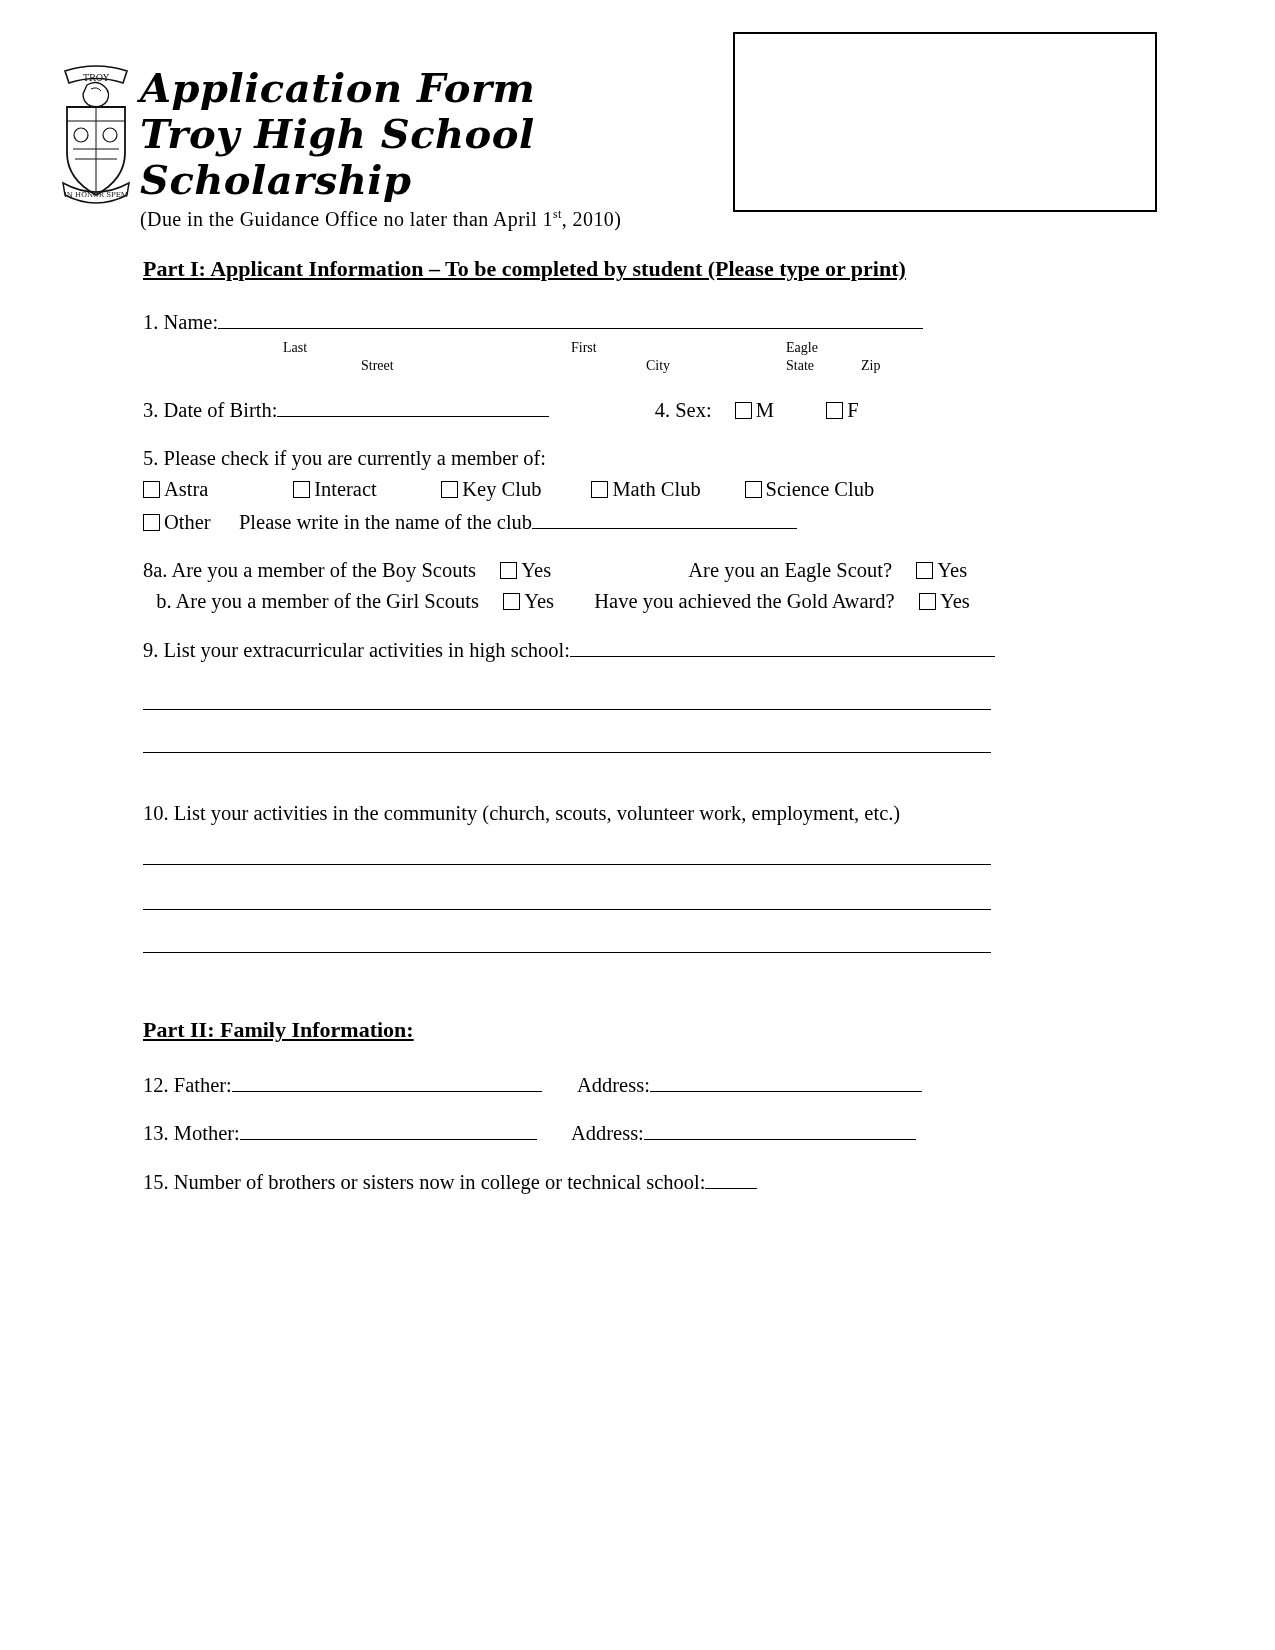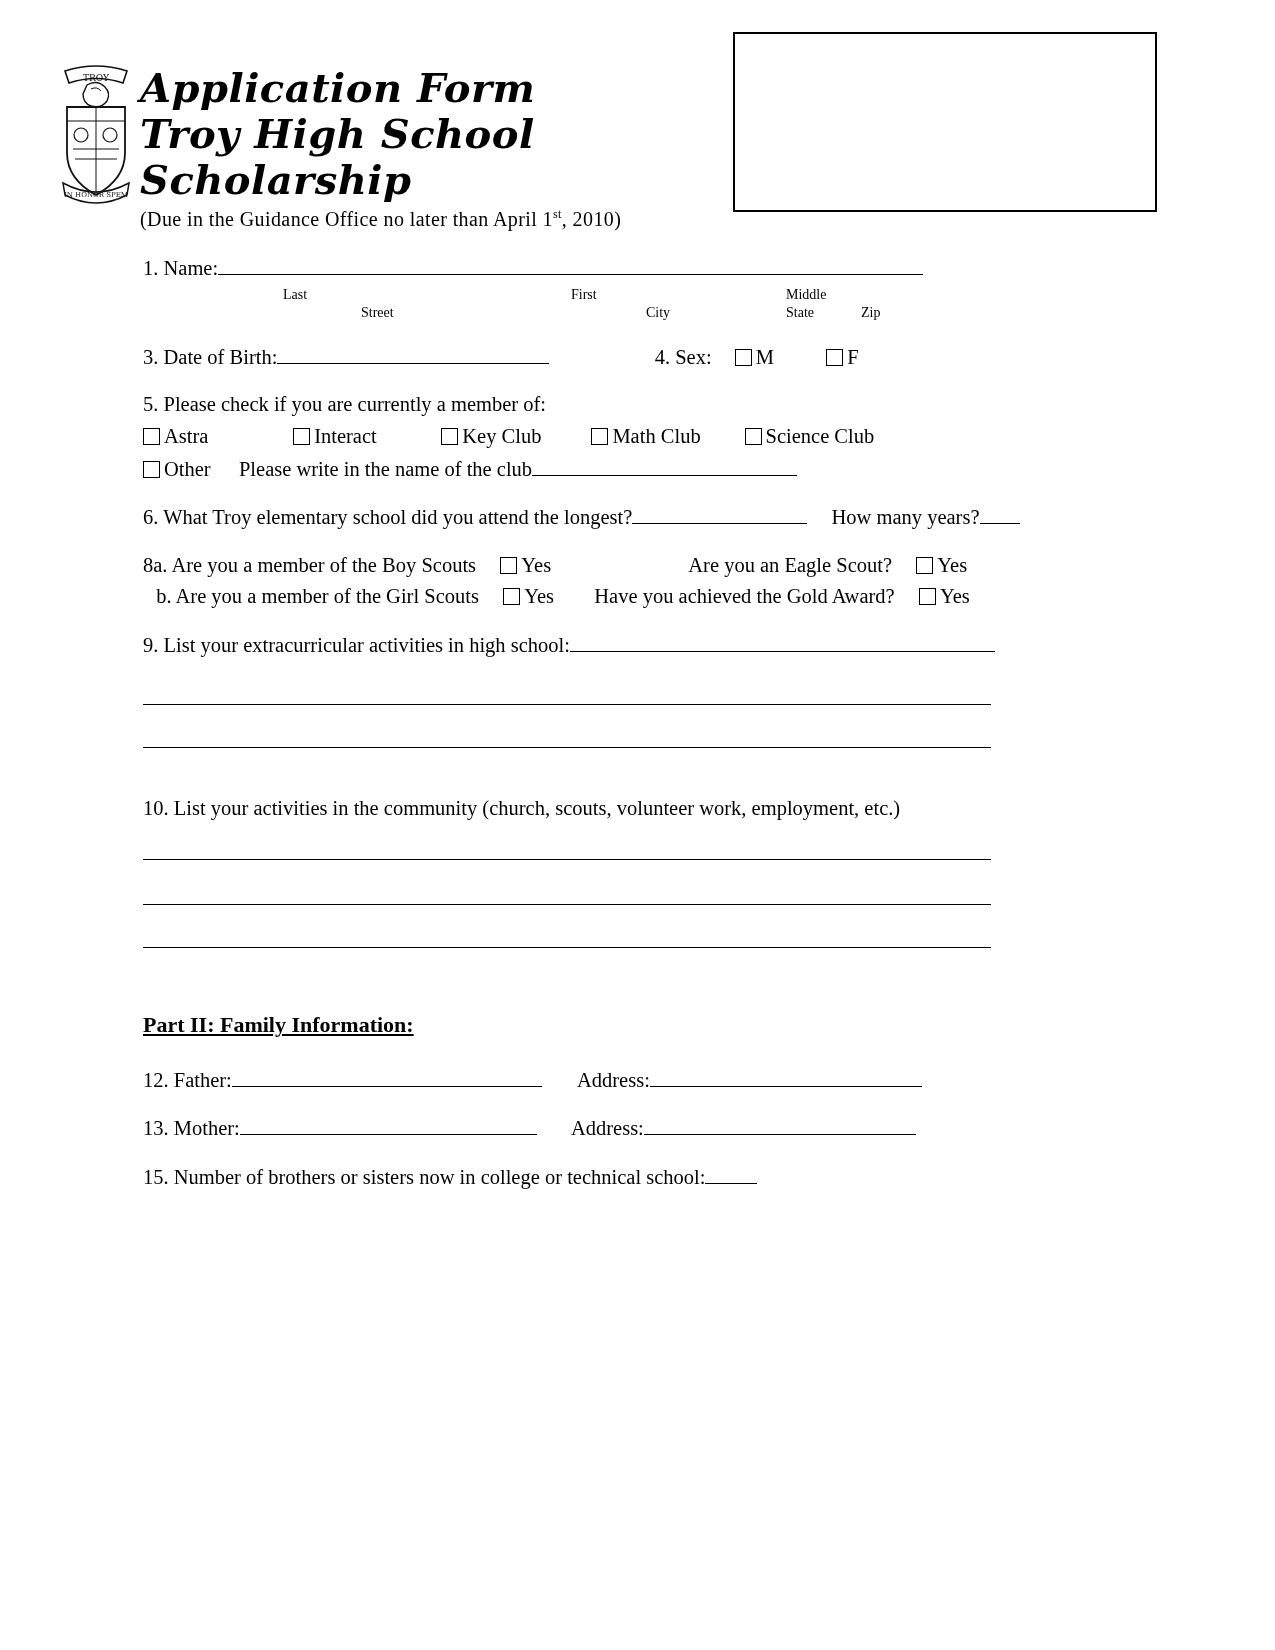--- a/index.html
+++ b/index.html
@@ -180,28 +180,29 @@
       <div class="form-title">Application Form</div>
       <div class="form-title">Troy High School Scholarship</div>
       <div class="form-due"><span>(Due in the Guidance Office no later than April 1</span><sup>st</sup><span>, 2010)</span></div>
     </div>
 
     <div class="office-box"></div>
   </div>
 
   <div class="content">
 
+    <div class="part-heading">Part I:  Applicant Information – To be completed by student (Please type or print)</div>
 
     <div class="row">
       <span class="lbl">1. Name:</span><span class="fill" style="width:705px"></span>
     </div>
     <div class="sublabels">
       <span style="left:140px">Last</span>
       <span style="left:428px">First</span>
-      <span style="left:643px">Middle</span>
+      <span style="left:643px">Eagle</span>
     </div>
 
     <div class="sublabels">
       <span style="left:218px">Street</span>
       <span style="left:503px">City</span>
       <span style="left:643px">State</span>
       <span style="left:718px">Zip</span>
     </div>
 
     <div class="row gap-l">
@@ -223,25 +224,20 @@
       <span class="chk-item" style="width:145px"><span class="cbox"></span><span>Key Club</span></span>
       <span class="chk-item" style="width:148px"><span class="cbox"></span><span>Math Club</span></span>
       <span class="chk-item"><span class="cbox"></span><span>Science Club</span></span>
     </div>
     <div class="row" style="margin-top:3px">
       <span class="cbox"></span><span>Other</span>
       <span style="display:inline-block;width:18px"></span>
       <span>Please write in the name of the club</span><span class="fill" style="width:265px"></span>
     </div>
 
-    <div class="row gap-l">
-      <span>6. What Troy elementary school did you attend the longest?</span><span class="fill" style="width:175px"></span>
-      <span style="display:inline-block;width:14px"></span>
-      <span>How many years?</span><span class="fill" style="width:40px"></span>
-    </div>
 
 
     <div class="row gap-l">
       <span>8a. Are you a member of the Boy Scouts</span>
       <span style="display:inline-block;width:14px"></span>
       <span class="chk-item"><span class="cbox"></span><span>Yes</span></span>
       <span style="display:inline-block;width:128px"></span>
       <span>Are you an Eagle Scout?</span>
       <span style="display:inline-block;width:14px"></span>
       <span class="chk-item"><span class="cbox"></span><span>Yes</span></span>

